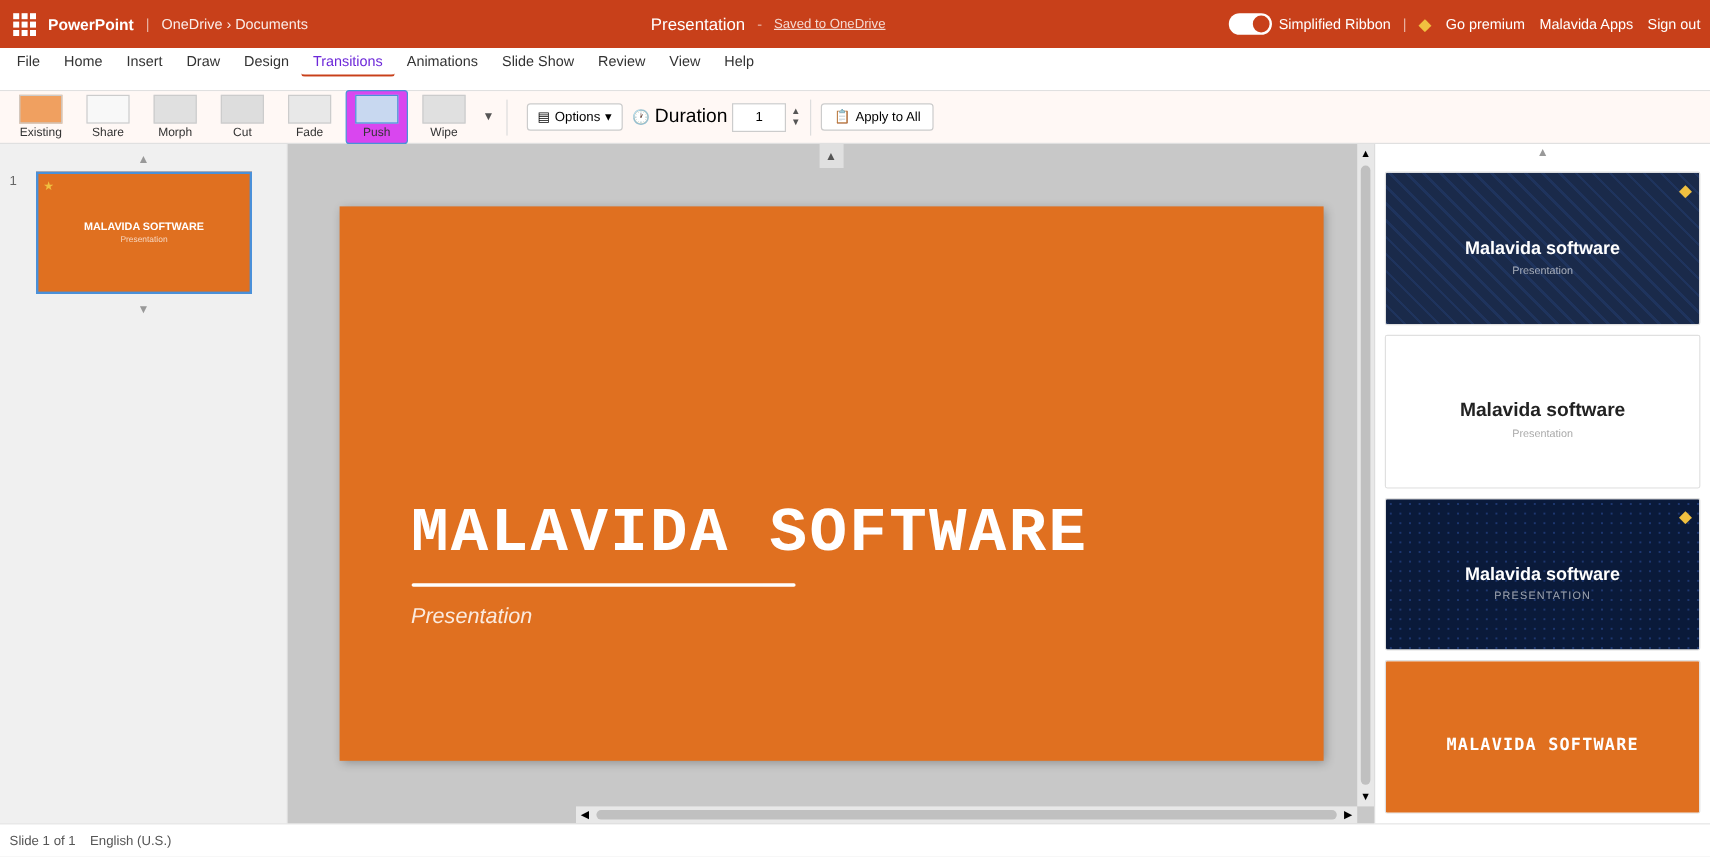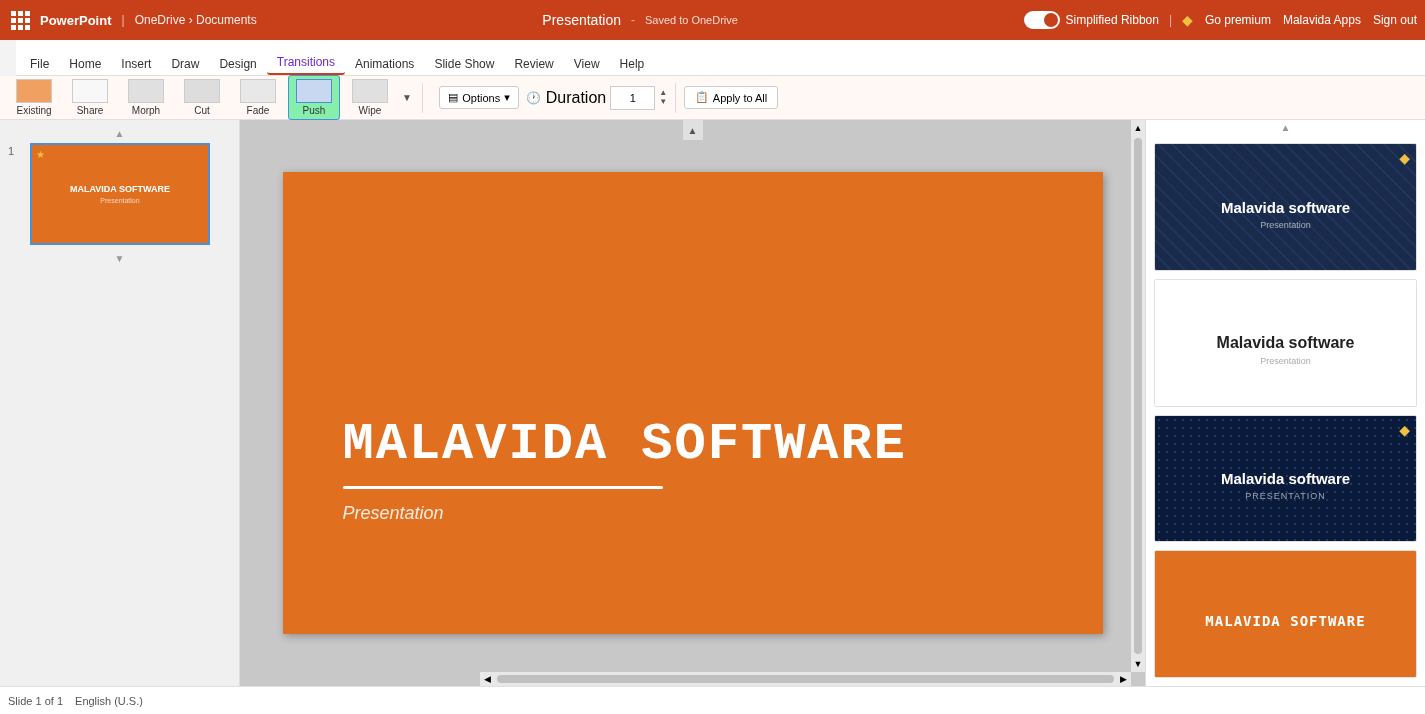--- a/index.html
+++ b/index.html
@@ -10,49 +10,49 @@
       display: flex; align-items: center; background: #c8401a; color: white; height: 40px; padding: 0 8px; gap: 8px;
     }
     .title-bar-apps-icon { width: 24px; height: 24px; display: flex; align-items: center; justify-content: center; cursor: pointer; }
     .title-bar-apps-grid { display: grid; grid-template-columns: repeat(3,5px); gap: 2px; }
     .title-bar-apps-grid span { width: 5px; height: 5px; background: white; display: block; }
     .title-bar-app-name { font-weight: 600; font-size: 13px; }
     .title-bar-separator { color: rgba(255,255,255,0.6); margin: 0 2px; }
     .title-bar-path { font-size: 12px; color: rgba(255,255,255,0.9); }
     .title-bar-center { flex: 1; display: flex; align-items: center; justify-content: center; gap: 8px; }
     .title-bar-doc-name { font-size: 14px; font-weight: 500; }
-    .title-bar-save-status { font-size: 11px; color: rgba(255,255,255,0.8); }
+    .title-bar-save-status { font-size: 11px; color: rgba(255,255,255,0.8); text-decoration: underline; }
     .title-bar-toggle-area { display: flex; align-items: center; gap: 6px; }
     .toggle-switch { width: 36px; height: 18px; background: white; border-radius: 9px; position: relative; cursor: pointer; }
     .toggle-switch::after { content: ''; position: absolute; width: 14px; height: 14px; background: #c8401a; border-radius: 50%; top: 2px; right: 2px; }
     .title-bar-right { display: flex; align-items: center; gap: 12px; margin-left: auto; }
     .title-bar-btn { color: white; font-size: 12px; cursor: pointer; display: flex; align-items: center; gap: 4px; }
     .diamond-icon { color: #f0c040; font-size: 14px; }
 
     
     .menu-bar {
-      display: flex; align-items: flex-end; background: white; height: 36px; padding: 0 4px; border-bottom: 1px solid #e0e0e0; margin-left: 16px;
+      display: flex; align-items: flex-start; background: white; height: 36px; padding: 0 4px; border-bottom: 1px solid #e0e0e0;
     }
     .menu-item { padding: 4px 10px; font-size: 12px; color: #333; cursor: pointer; border-radius: 3px; white-space: nowrap; }
     .menu-item.active { color: #6d28d9; border-bottom: 2px solid #c8401a; }
     .menu-bar-right { margin-left: auto; display: flex; align-items: center; gap: 8px; }
     .open-desktop-btn { background: none; border: 1px solid #ccc; padding: 4px 10px; font-size: 12px; cursor: pointer; border-radius: 3px; white-space: nowrap; }
     .tell-me-area { display: flex; align-items: center; gap: 4px; color: #666; font-size: 12px; cursor: pointer; padding: 4px 8px; border: 1px solid #ddd; border-radius: 3px; }
     .share-btn { background: #0078d4; color: white; border: none; padding: 4px 12px; font-size: 12px; cursor: pointer; border-radius: 3px; display: flex; align-items: center; gap: 4px; }
     .icon-btn { width: 26px; height: 26px; display: flex; align-items: center; justify-content: center; cursor: pointer; font-size: 14px; color: #555; }
 
     
     .toolbar {
       display: flex; align-items: center; background: #fff8f5; height: 44px; padding: 0 8px; gap: 4px; border-bottom: 1px solid #e0e0e0;
     }
     .tb-transition-item {
       display: flex; flex-direction: column; align-items: center; justify-content: center;
       padding: 3px 6px; cursor: pointer; border-radius: 3px; border: 1px solid transparent; font-size: 10px; color: #333; width: 52px; min-height: 36px;
     }
-    .tb-transition-item.active { background: #86efac; border-color: #4a90d9; }
+    .tb-transition-item.active { background: #d946ef; border-color: #4a90d9; }
     .tb-transition-thumb { width: 36px; height: 24px; background: #e8e8e8; border: 1px solid #ccc; margin-bottom: 2px; display: flex; align-items: center; justify-content: center; font-size: 9px; }
     .tb-existing-thumb { background: #f0a060; }
     .tb-separator { width: 1px; height: 30px; background: #ddd; margin: 0 4px; }
     .tb-more-btn { padding: 0 2px; cursor: pointer; font-size: 10px; color: #555; }
     .tb-options-group { display: flex; align-items: center; gap: 4px; margin-left: 8px; }
     .tb-option-btn { display: flex; align-items: center; gap: 4px; padding: 4px 8px; border: 1px solid #ccc; border-radius: 3px; cursor: pointer; font-size: 11px; background: white; }
     .tb-duration-group { display: flex; align-items: center; gap: 4px; margin-left: 4px; }
     .tb-duration-input { width: 45px; height: 24px; border: 1px solid #ccc; text-align: center; font-size: 11px; }
     .tb-apply-all-btn { display: flex; align-items: center; gap: 4px; padding: 4px 10px; border: 1px solid #ccc; border-radius: 3px; cursor: pointer; font-size: 11px; background: white; }
 

